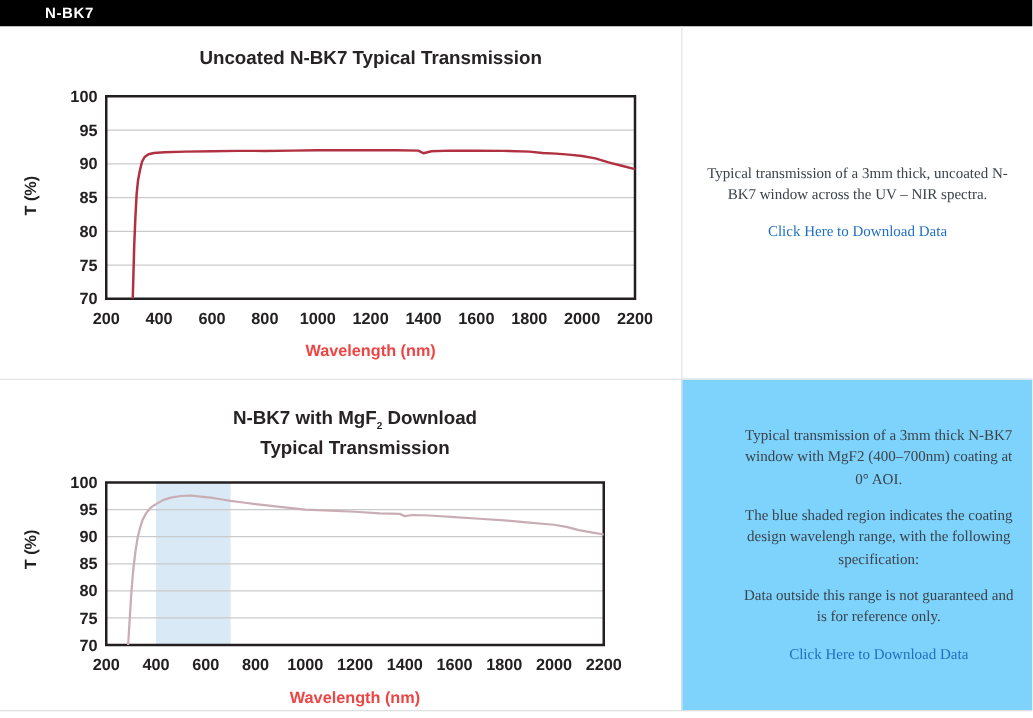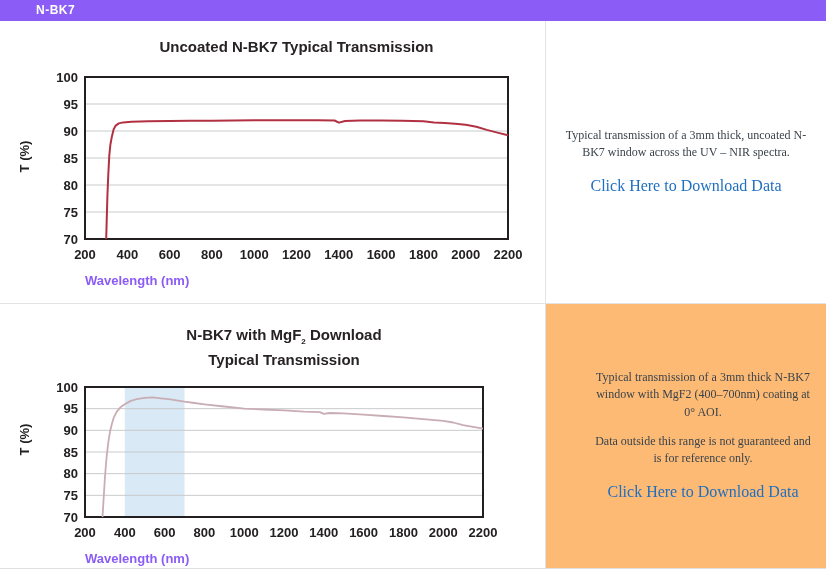--- a/index.html
+++ b/index.html
@@ -6,43 +6,43 @@
     font-family:"Liberation Sans",sans-serif;}
   .topbar{height:21px;background:#9aa0a3;color:#fff;font-weight:bold;font-size:12px;
     line-height:21px;padding-left:10px;letter-spacing:.5px;}
   .content{display:grid;grid-template-columns:545px 281px;grid-template-rows:282px 265px;
     border-bottom:1px solid #dddfe0;}
   .cell{overflow:hidden;position:relative;}
   .right-cell{border-left:1px solid #e2e4e4;display:flex;flex-direction:column;
     justify-content:center;align-items:center;padding:0 14px;box-sizing:border-box;
     text-align:center;color:#3b434b;font-size:12px;line-height:1.45;font-family:Liberation Serif, serif;}
   .row2{border-top:1px solid #e2e4e4;}
-  .right-cell.row2{background:#fdba74;padding-left:48px;}
+  .right-cell.row2{background:#7dd3fc;padding-left:48px;}
   .panel-text{margin:0 0 12px 0;}
-  .panel-link{color:#1f6fc0;font-size:16px;cursor:pointer;text-decoration:none;display:block;}
+  .panel-link{color:#1f6fc0;font-size:12px;cursor:pointer;text-decoration:none;display:block;}
   .chart-title{font-weight:bold;font-size:15px;color:#272324;text-align:center;line-height:18px;}
   .ct1{margin:17px 0 15px 85px;width:423px;}
   .ct2{margin:22px 0 0 85px;width:398px;}
   .plot-svg{display:block;margin-left:45px;}
   #plot0{margin-top:10px;}
   #plot1{margin-top:12px;}
   .tick{font-family:"Liberation Sans",sans-serif;font-weight:bold;font-size:13px;fill:#232021;}
-  .xlabel{font-weight:bold;font-size:13px;color:#8b5cf6;margin-top:4px;}
+  .xlabel{font-weight:bold;font-size:13px;color:#ef4444;text-align:center;margin-top:4px;}
   .xl1{margin-left:85px;width:423px;}
   .xl2{margin-left:85px;width:398px;}
   .ylabel{position:absolute;left:-6px;width:60px;text-align:center;font-weight:bold;
     font-size:13px;color:#232021;transform:rotate(-90deg);}
   .yl1{top:128px;}
   .yl2{top:128px;}
   sub{font-size:8px;}
 </style>
 </head>
 <body>
 
-<div class="topbar" style="background: #8b5cf6; padding-left: 36px;">
+<div class="topbar" style="background: #000000; padding-left: 36px;">
   <span>N-BK7</span>
 </div>
 
 <div class="content">
 
   <div class="cell">
     <div class="chart-title ct1">Uncoated N-BK7 Typical Transmission</div>
     <div class="ylabel yl1">T (%)</div>
     <svg id="plot0" class="plot-svg" width="477" height="198">
         <line x1="40" x2="463" y1="141" y2="141" stroke="#c9cacb" stroke-width="1"></line>
@@ -111,17 +111,18 @@
         <text x="358.40000000000003" y="156" text-anchor="middle" class="tick">1800</text>
         <text x="398.2" y="156" text-anchor="middle" class="tick">2000</text>
         <text x="438" y="156" text-anchor="middle" class="tick">2200</text>
         <polyline points="57.5,136.0 58.3,123.0 59.1,110.0 59.9,97.0 60.9,84.0 61.9,73.2 63.5,60.2 65.1,50.2 66.9,42.8 68.9,36.3 71.8,30.7 75.8,25.9 79.8,23.3 85.8,19.9 91.7,18.1 99.7,16.8 107.7,16.4 115.6,17.3 123.6,18.1 131.5,19.4 139.5,20.7 149.4,22.0 159.4,23.3 179.3,25.5 199.2,27.7 219.1,28.5 239.0,29.4 258.9,30.7 274.8,31.1 278.8,32.9 284.8,32.0 298.7,32.4 318.6,33.7 338.5,35.0 358.4,36.3 378.3,38.1 398.2,39.8 408.2,41.5 418.1,44.1 428.1,45.9 438.0,47.6" fill="none" stroke="#c9adb4" stroke-width="1.8" stroke-linejoin="round"></polyline>
       </svg>
     <div class="xlabel xl2">Wavelength (nm)</div>
   </div>
 
   <div class="cell right-cell row2">
     <p class="panel-text">Typical transmission of a 3mm thick N-BK7 window with MgF2 (400–700nm) coating at 0° AOI.</p>
+    <p class="panel-text">The blue shaded region indicates the coating design wavelengh range, with the following specification:</p>
     <p class="panel-text">Data outside this range is not guaranteed and is for reference only.</p>
     <a class="panel-link">Click Here to Download Data</a>
   </div>
 
 </div>
 
 </body></html>

